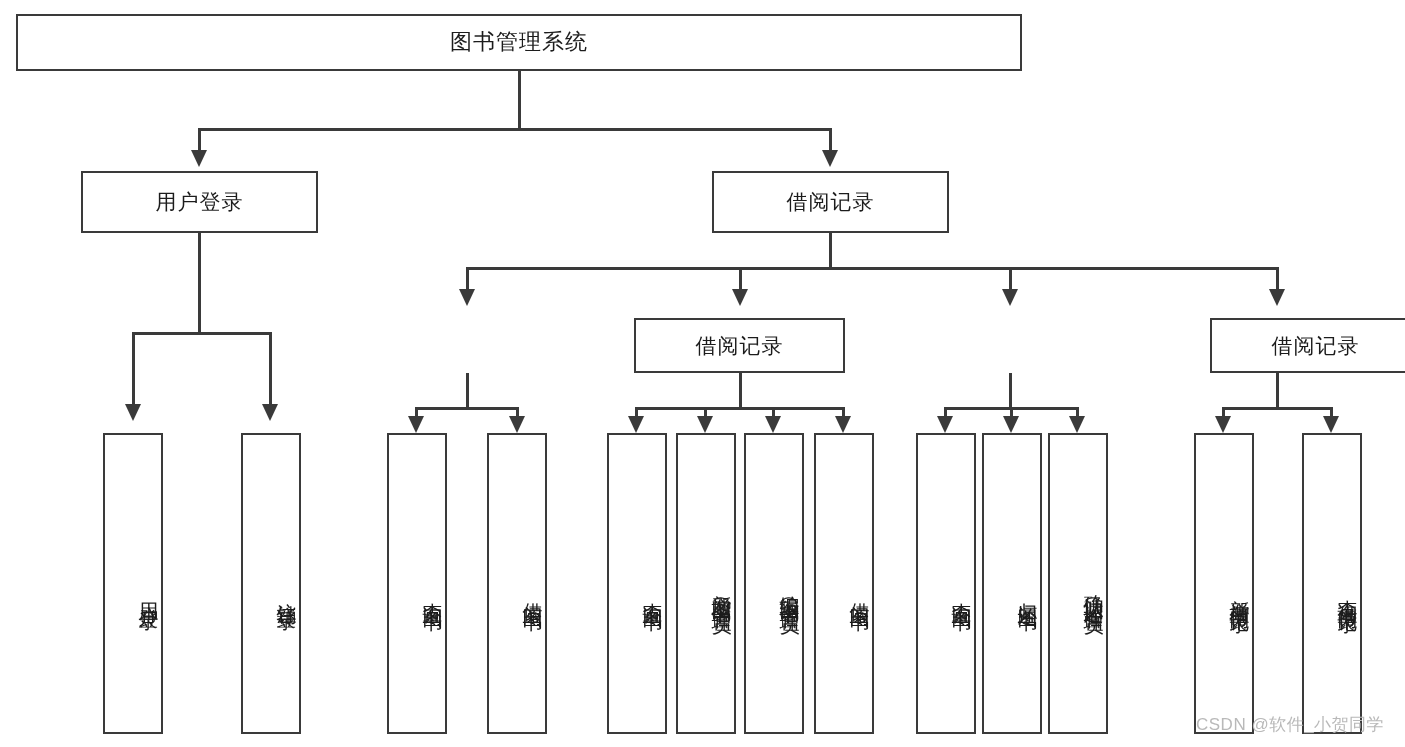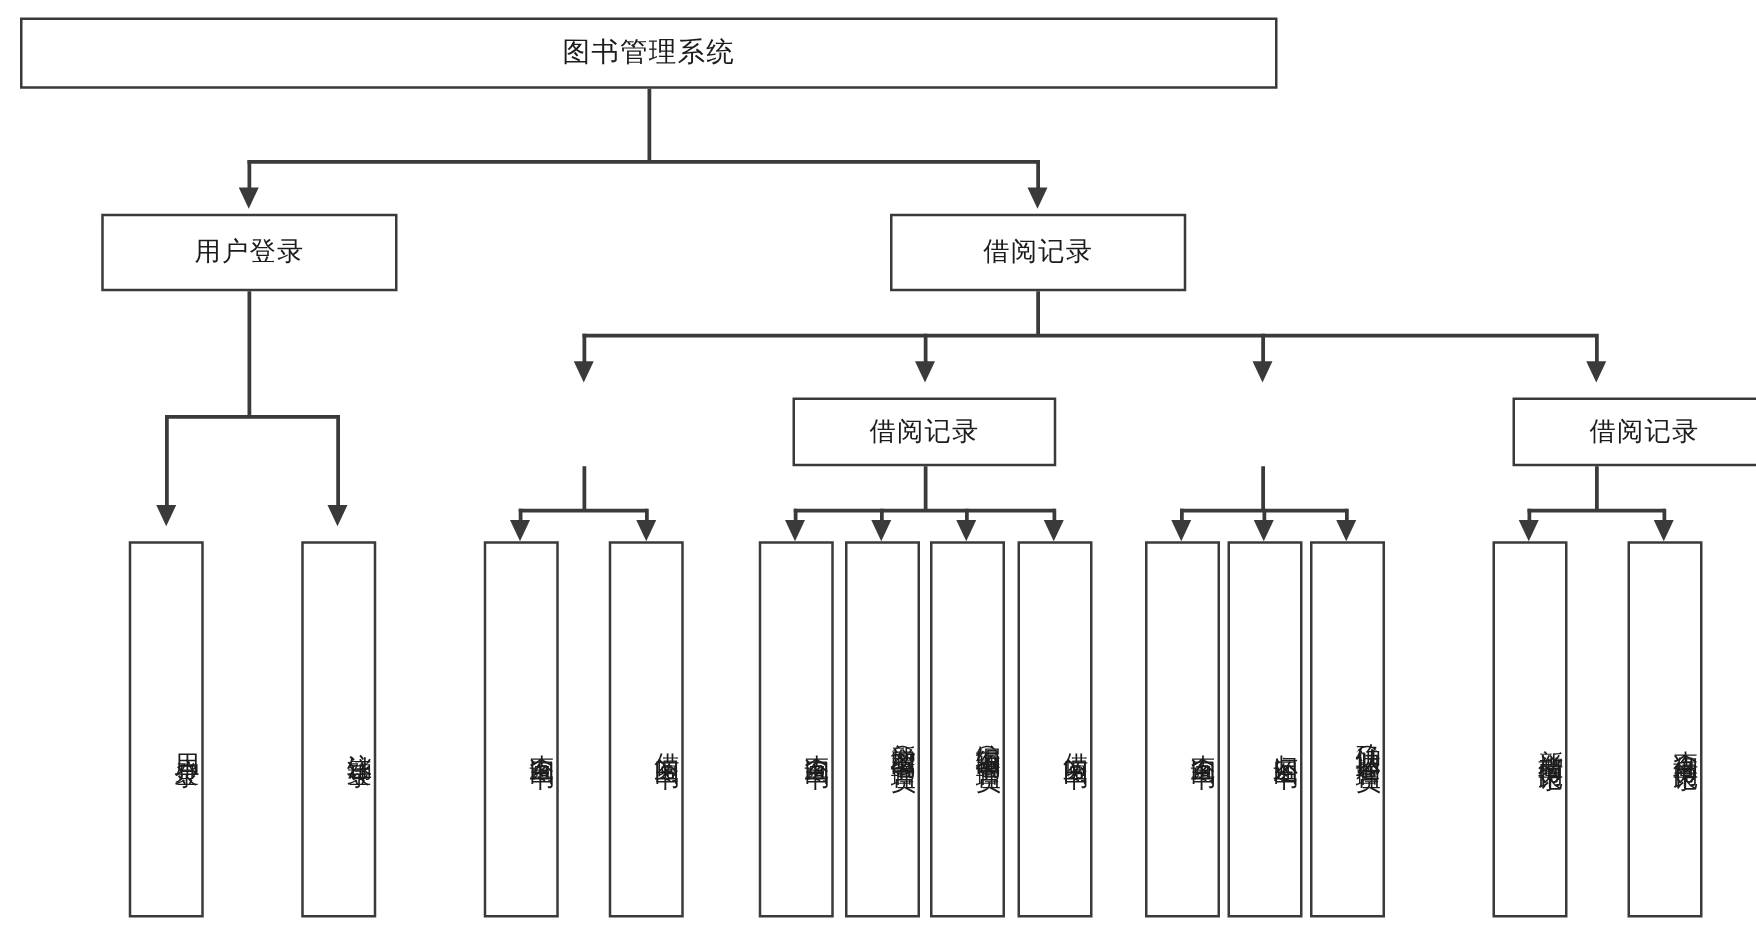--- a/index.html
+++ b/index.html
@@ -206,14 +206,15 @@
   </div>
 
   <div class="node vert" style="left:1194px; top:433px; width:60px; height:301px;">
     <span class="vlabel">新增借阅记录</span>
   </div>
 
   <div class="node vert" style="left:1302px; top:433px; width:60px; height:301px;">
     <span class="vlabel">查询借阅记录</span>
   </div>
 
+  <div class="watermark" style="left:1196px; top:713px;">CSDN @软件_小贺同学</div>
 
 </div>
 
 </body></html>

